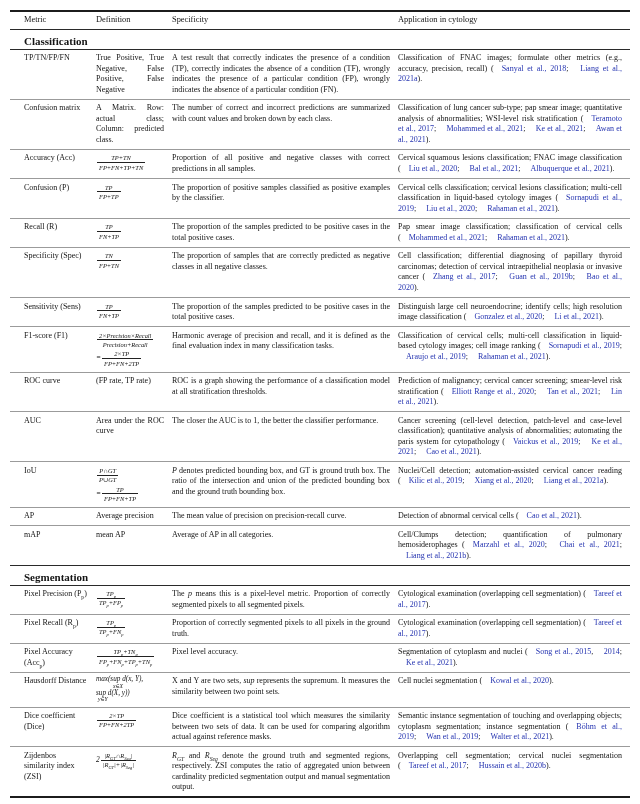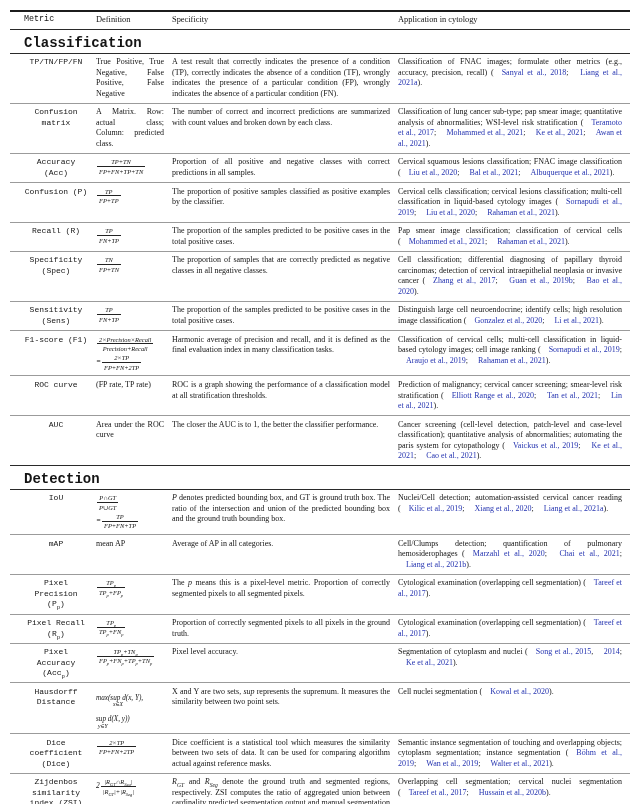--- a/index.html
+++ b/index.html
@@ -22,53 +22,53 @@
   col.c-metric { width: 86px; }
   col.c-def    { width: 76px; }
   col.c-desc   { width: 226px; }
   col.c-app    { width: 232px; }
   th, td {
     vertical-align: top;
     padding: 3.5px 8px 3.5px 0;
     line-height: 1.32;
     font-size: 8px;
   }
-  th:first-child, td:first-child { padding-left: 14px; font-family: Liberation Mono, monospace; }
+  th:first-child, td:first-child { padding-left: 14px; }
   thead th {
     font-weight: normal;
     text-align: left;
     font-size: 8.4px;
     border-bottom: 1px solid #2a2a2a;
     padding-top: 2px; padding-bottom: 4px;
   }
   tr.section-row td {
     font-weight: bold;
-    font-size: 14px;
+    font-size: 11px;
     border-top: 1px solid #2a2a2a;
     border-bottom: 1px solid #2a2a2a;
     padding-top: 4px; padding-bottom: 0;
   }
   tr.data-row td { border-top: 1px solid #9b9b9b; }
   td.desc, td.app, td.def { text-align: justify; }
-  td.metric { text-align: center; }
+  td.metric { text-align: left; }
   .cite { color: var(--cite); padding-left: 8px; }
   
   .math { font-style: italic; }
   .frac {
     display: inline-block;
     text-align: center;
     vertical-align: middle;
     font-style: italic;
     font-size: 6.4px;
     line-height: 1.15;
     margin: 1px 1px;
   }
   .frac .num { display: block; padding: 0 2px 0.5px 2px; border-bottom: 1px solid #222; }
   .frac .den { display: block; padding: 0.5px 2px 0 2px; }
-  .uop { display: block; font-style: italic; font-size: 7.2px; line-height: 1.05; margin-top: 8px; }
+  .uop { display: block; font-style: italic; font-size: 7.2px; line-height: 1.05; }
   .uop .under { display: block; font-size: 5.6px; margin-left: 17px; margin-top: 0; }
   .uop + .uop .under { margin-left: 2px; }
   sub, sup { font-size: 70%; line-height: 0; }
   .def .math { font-size: 7.4px; }
 </style>
 </head>
 <body>
 
 <table class="metrics">
   <colgroup>
@@ -142,34 +142,40 @@
         <td class="def"><span class="def-text">(FP rate, TP rate)</span></td>
         <td class="desc">ROC is a graph showing the performance of a classification model at all stratification thresholds.</td>
         <td class="app"><span>Prediction of malignancy; cervical cancer screening; smear-level risk stratification (</span><span class="cite">Elliott Range et al., 2020</span><span>; </span><span class="cite">Tan et al., 2021</span><span>; </span><span class="cite">Lin et al., 2021</span><span>).</span></td>
       </tr>
       <tr class="data-row">
         <td class="metric">AUC</td>
         <td class="def"><span class="def-text">Area under the ROC curve</span></td>
         <td class="desc">The closer the AUC is to 1, the better the classifier performance.</td>
         <td class="app"><span>Cancer screening (cell-level detection, patch-level and case-level classification); quantitative analysis of abnormalities; automating the paris system for cytopathology (</span><span class="cite">Vaickus et al., 2019</span><span>; </span><span class="cite">Ke et al., 2021</span><span>; </span><span class="cite">Cao et al., 2021</span><span>).</span></td>
       </tr>
-      <tr class="section-row">
-        <td colspan="4">Detection</td>
-      </tr>
       <tr class="data-row">
         <td class="metric">IoU</td>
         <td class="def"><span class="frac"><span class="num">P∩GT</span><span class="den">P∪GT</span></span><br><span class="math">=</span><span class="frac"><span class="num">TP</span><span class="den">FP+FN+TP</span></span></td>
         <td class="desc"><i>P</i> denotes predicted bounding box, and GT is ground truth box. The ratio of the intersection and union of the predicted bounding box and the ground truth bounding box.</td>
         <td class="app"><span>Nuclei/Cell detection; automation-assisted cervical cancer reading (</span><span class="cite">Kilic et al., 2019</span><span>; </span><span class="cite">Xiang et al., 2020</span><span>; </span><span class="cite">Liang et al., 2021a</span><span>).</span></td>
       </tr>
       <tr class="data-row">
+        <td class="metric">AP</td>
+        <td class="def"><span class="def-text">Average precision</span></td>
+        <td class="desc">The mean value of precision on precision-recall curve.</td>
+        <td class="app"><span>Detection of abnormal cervical cells (</span><span class="cite">Cao et al., 2021</span><span>).</span></td>
+      </tr>
+      <tr class="data-row">
         <td class="metric">mAP</td>
         <td class="def"><span class="def-text">mean AP</span></td>
         <td class="desc">Average of AP in all categories.</td>
         <td class="app"><span>Cell/Clumps detection; quantification of pulmonary hemosiderophages (</span><span class="cite">Marzahl et al., 2020</span><span>; </span><span class="cite">Chai et al., 2021</span><span>; </span><span class="cite">Liang et al., 2021b</span><span>).</span></td>
+      </tr>
+      <tr class="section-row">
+        <td colspan="4">Segmentation</td>
       </tr>
       <tr class="data-row">
         <td class="metric">Pixel Precision (P<sub>p</sub>)</td>
         <td class="def"><span class="frac"><span class="num">TP<sub>p</sub></span><span class="den">TP<sub>p</sub>+FP<sub>p</sub></span></span></td>
         <td class="desc">The <i>p</i> means this is a pixel-level metric. Proportion of correctly segmented pixels to all segmented pixels.</td>
         <td class="app"><span>Cytological examination (overlapping cell segmentation) (</span><span class="cite">Tareef et al., 2017</span><span>).</span></td>
       </tr>
       <tr class="data-row">
         <td class="metric">Pixel Recall (R<sub>p</sub>)</td>
         <td class="def"><span class="frac"><span class="num">TP<sub>p</sub></span><span class="den">TP<sub>p</sub>+FN<sub>p</sub></span></span></td>

